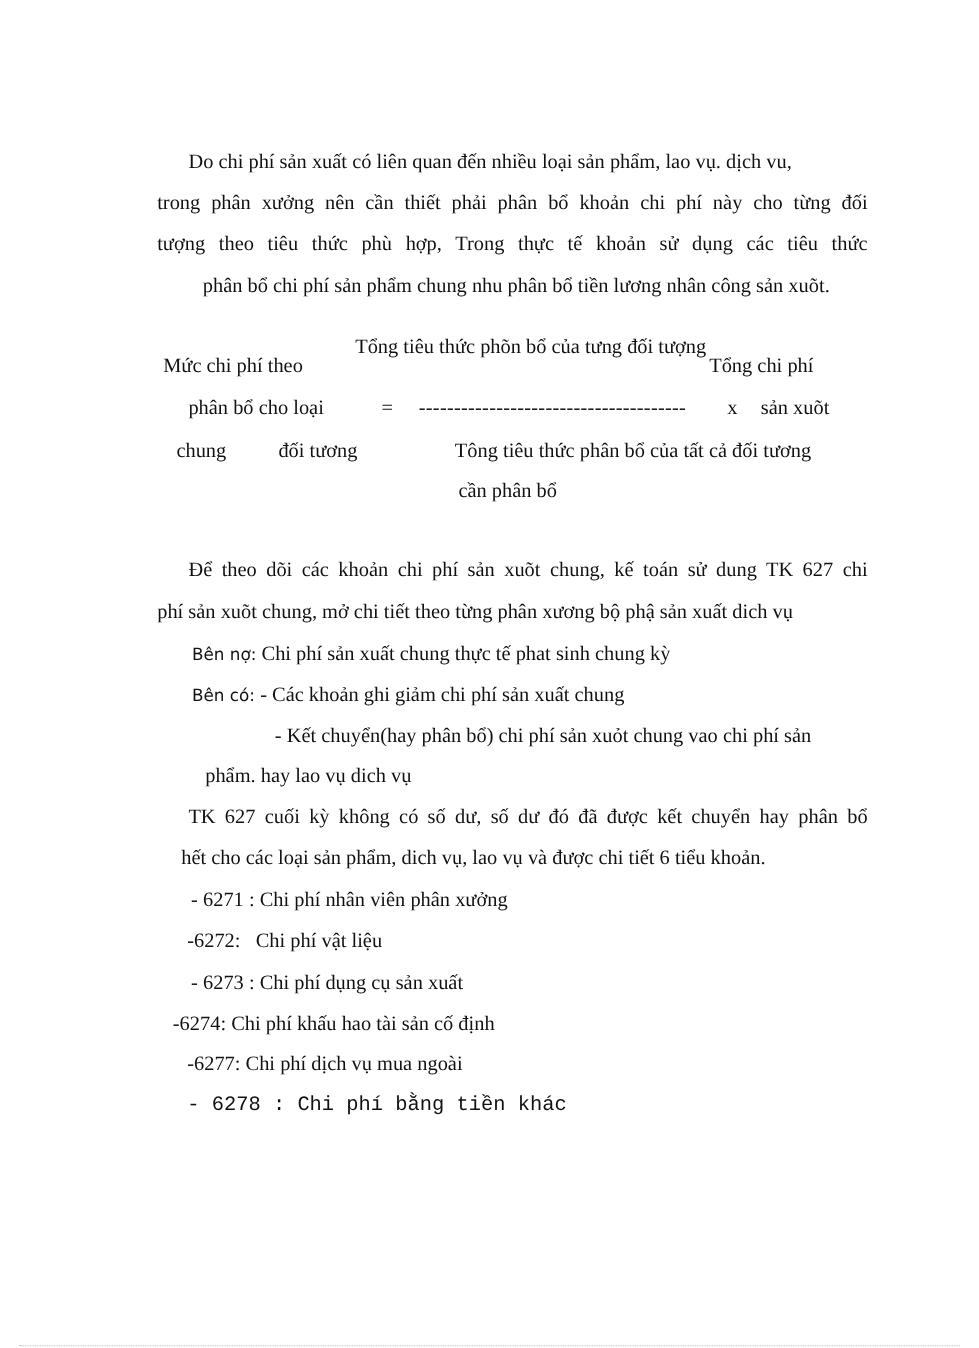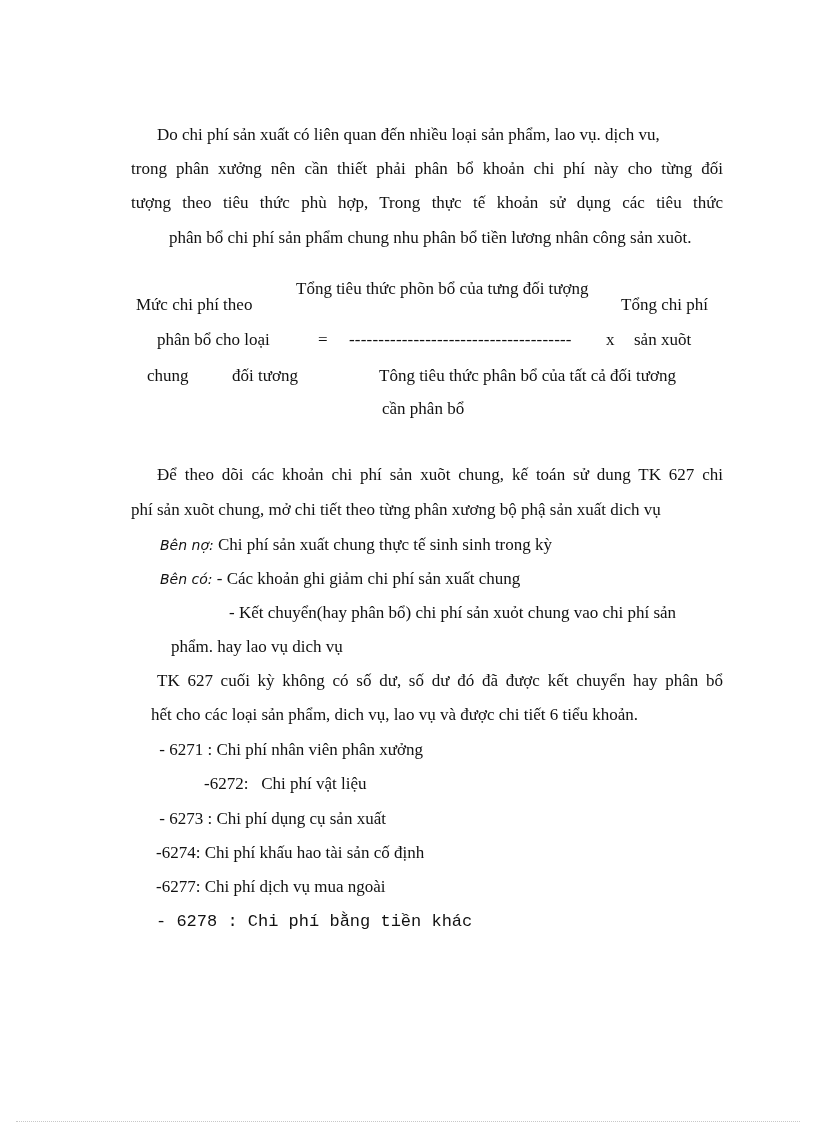--- a/index.html
+++ b/index.html
@@ -1,75 +1,75 @@
 <!DOCTYPE html>
 <html><head>
   <meta charset="utf-8">
   <style>
     html, body { margin: 0; padding: 0; background: #ffffff; }
     body { width: 816px; height: 1123px; position: relative; overflow: hidden;
            font-family: "Liberation Serif", "DejaVu Serif", serif; color: #111; font-size: 17px; }
     .line { position: absolute; white-space: nowrap; line-height: 20px; }
     .just { text-align: justify; text-align-last: justify; }
-    .ital { font-family: "DejaVu Sans", sans-serif; font-style: italic; font-size: 14px; }
+    .ital { font-family: "DejaVu Sans", sans-serif; font-size: 14px; }
     .bottom-rule { position: absolute; left: 16px; right: 16px; top: 1121px; border-top: 1px dotted #c8c8c8; }
   </style>
 </head>
 <body>
 
 <div>
 
   <div>
     <div class="line" style="left:157px; top:125px;">Do chi phí sản xuất có liên quan đến nhiều loại sản phẩm, lao vụ. dịch vu,</div>
     <div class="line just" style="left:131px; width:592px; top:159px;">trong phân xưởng nên cần thiết phải phân bổ khoản chi phí này cho từng đối</div>
     <div class="line just" style="left:131px; width:592px; top:193px;">tượng theo tiêu thức phù hợp, Trong thực tế khoản sử dụng các tiêu thức</div>
     <div class="line" style="left:131px; top:228px;margin-left:38px;">phân bổ chi phí sản phẩm chung nhu phân bổ tiền lương nhân công sản xuõt.</div>
   </div>
 
   <div>
     <div class="line" style="left:136px; top:295px;">Mức chi phí theo</div>
     <div class="line" style="left:296px; top:279px;">Tổng tiêu thức phõn bổ của tưng đối tượng</div>
-    <div class="line" style="left:621px; top:295px;">Tổng chi phí</div>
+    <div class="line" style="left:591px; top:295px;">Tổng chi phí</div>
 
     <div class="line" style="left:157px; top:330px;">phân bổ cho loại</div>
     <div class="line" style="left:318px; top:330px;">=</div>
     <div class="line" style="left:349px; top:330px; letter-spacing:0.2px;">--------------------------------------</div>
     <div class="line" style="left:606px; top:330px;">x</div>
     <div class="line" style="left:634px; top:330px;">sản xuõt</div>
 
     <div class="line" style="left:147px; top:366px;">chung</div>
     <div class="line" style="left:232px; top:366px;">đối tương</div>
     <div class="line" style="left:379px; top:366px;">Tông tiêu thức phân bổ của tất cả đối tương</div>
     <div class="line" style="left:382px; top:399px;">cần phân bổ</div>
   </div>
 
   <div>
     <div class="line just" style="left:157px; width:566px; top:465px;">Để theo dõi các khoản chi phí sản xuõt chung, kế toán sử dung TK 627 chi</div>
     <div class="line" style="left:131px; top:500px;">phí sản xuõt chung, mở chi tiết theo từng phân xương bộ phậ sản xuất dich vụ</div>
   </div>
 
   <div>
     <div class="line" style="left:160px; top:535px;">
-      <span class="ital">Bên nợ:</span><span> Chi phí sản xuất chung thực tế sinh sinh trong kỳ</span>
+      <span class="ital">Bên nợ:</span><span> Chi phí sản xuất chung thực tế phat sinh chung kỳ</span>
     </div>
     <div class="line" style="left:160px; top:569px;">
       <span class="ital">Bên có:</span><span> - Các khoản ghi giảm chi phí sản xuất chung</span>
     </div>
     <div class="line" style="left:229px; top:603px;">- Kết chuyển(hay phân bổ) chi phí sản xuỏt chung vao chi phí sản</div>
     <div class="line" style="left:171px; top:637px;">phẩm. hay lao vụ dich vụ</div>
   </div>
 
   <div>
     <div class="line just" style="left:157px; width:566px; top:671px;">TK 627 cuối kỳ không có số dư, số dư đó đã được kết chuyển hay phân bổ</div>
     <div class="line" style="left:131px; top:705px;margin-left:20px;">hết cho các loại sản phẩm, dich vụ, lao vụ và được chi tiết 6 tiểu khoản.</div>
   </div>
 
   <div>
     <div class="line" style="left:155px; top:740px; white-space:pre;"> - 6271 : Chi phí nhân viên phân xưởng</div>
-    <div class="line" style="left:156px; top:774px; white-space:pre;margin-left:48px;">-6272:   Chi phí vật liệu</div>
+    <div class="line" style="left:156px; top:774px; white-space:pre;">-6272:   Chi phí vật liệu</div>
     <div class="line" style="left:155px; top:809px; white-space:pre;"> - 6273 : Chi phí dụng cụ sản xuất</div>
-    <div class="line" style="left:156px; top:843px; white-space:pre;">-6274: Chi phí khấu hao tài sản cố định</div>
+    <div class="line" style="left:144px; top:843px; white-space:pre;">-6274: Chi phí khấu hao tài sản cố định</div>
     <div class="line" style="left:156px; top:877px; white-space:pre;">-6277: Chi phí dịch vụ mua ngoài</div>
     <div class="line" style="left:156px; top:912px; white-space:pre;font-family:Liberation Mono, monospace;">- 6278 : Chi phí bằng tiền khác</div>
   </div>
 
   <div class="bottom-rule"></div>
 </div>
 
 </body></html>

